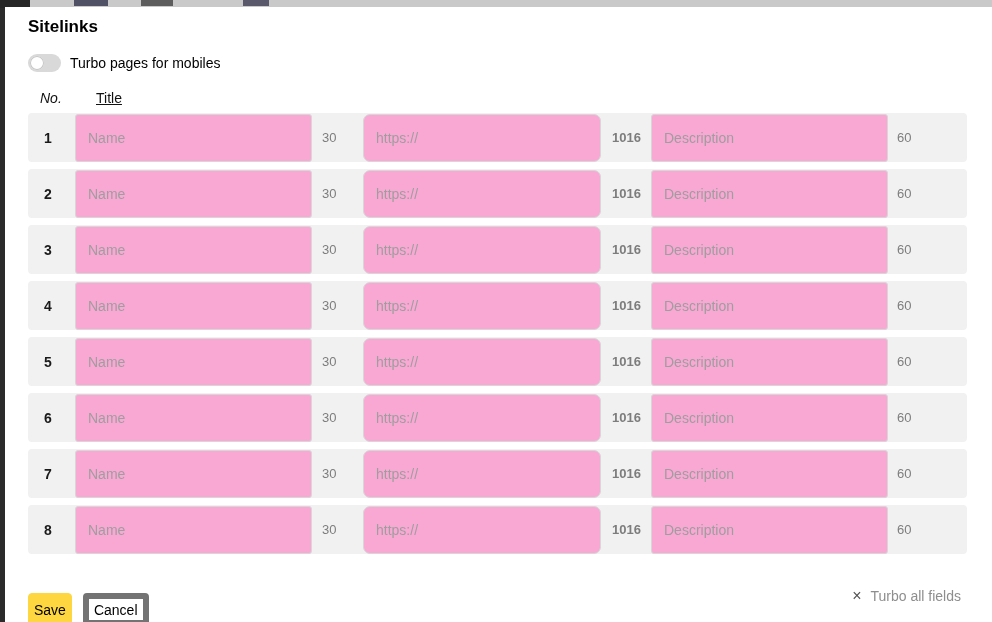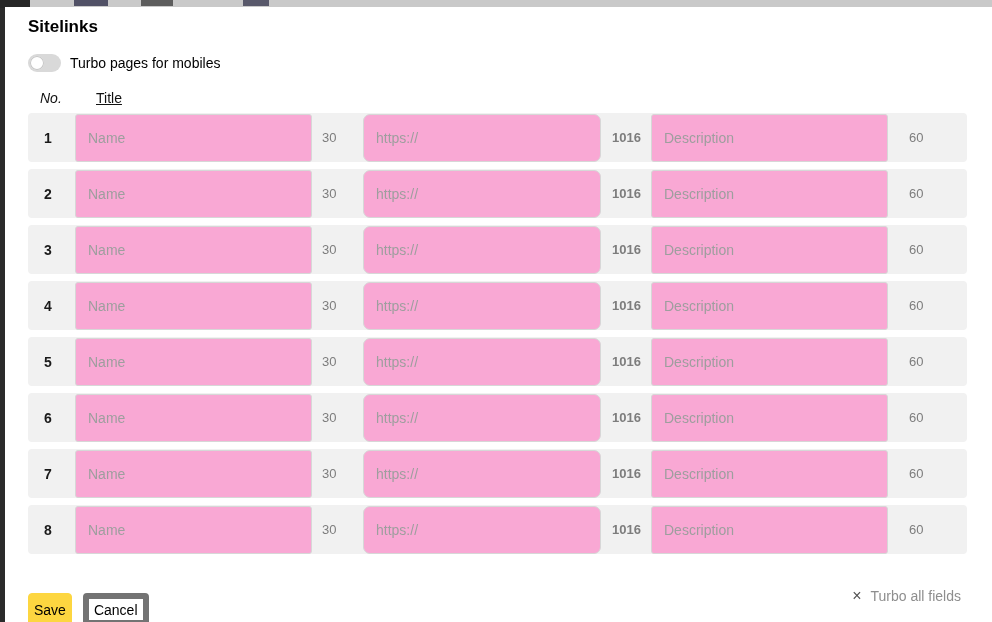--- a/index.html
+++ b/index.html
@@ -81,21 +81,21 @@
     font-family: "Liberation Sans", sans-serif;
     font-size: 14px; color: #000; outline: none;
   }
   .inp::placeholder { color: #9e9e9e; opacity: 1; }
   .title-inp { width: 237px; margin-left: 15px; }
   .link-inp  { width: 238px; margin-left: 15px; border-radius: 7px; }
   .desc-inp  { width: 237px; margin-left: 9px; }
   .counter { flex: 0 0 auto; font-size: 13px; color: #7d7d7d; }
   .counter-title { width: 26px; margin-left: 10px; }
   .counter-link  { width: 30px; margin-left: 11px; font-weight: bold; }
-  .counter-desc  { width: 24px; margin-left: 21px; }
+  .counter-desc  { width: 24px; margin-left: 9px; }
   .drag {
     flex: 0 0 auto; width: 18px; height: 13px; margin-left: 15px;
     cursor: grab;
   }
   .drag-bar { width: 18px; height: 3px; background: #363636; }
   .drag-bar + .drag-bar { margin-top: 2px; }
   
   .footer {
     position: absolute; left: 23px; top: 572px; width: 933px; height: 33px;
     display: flex; align-items: center;

